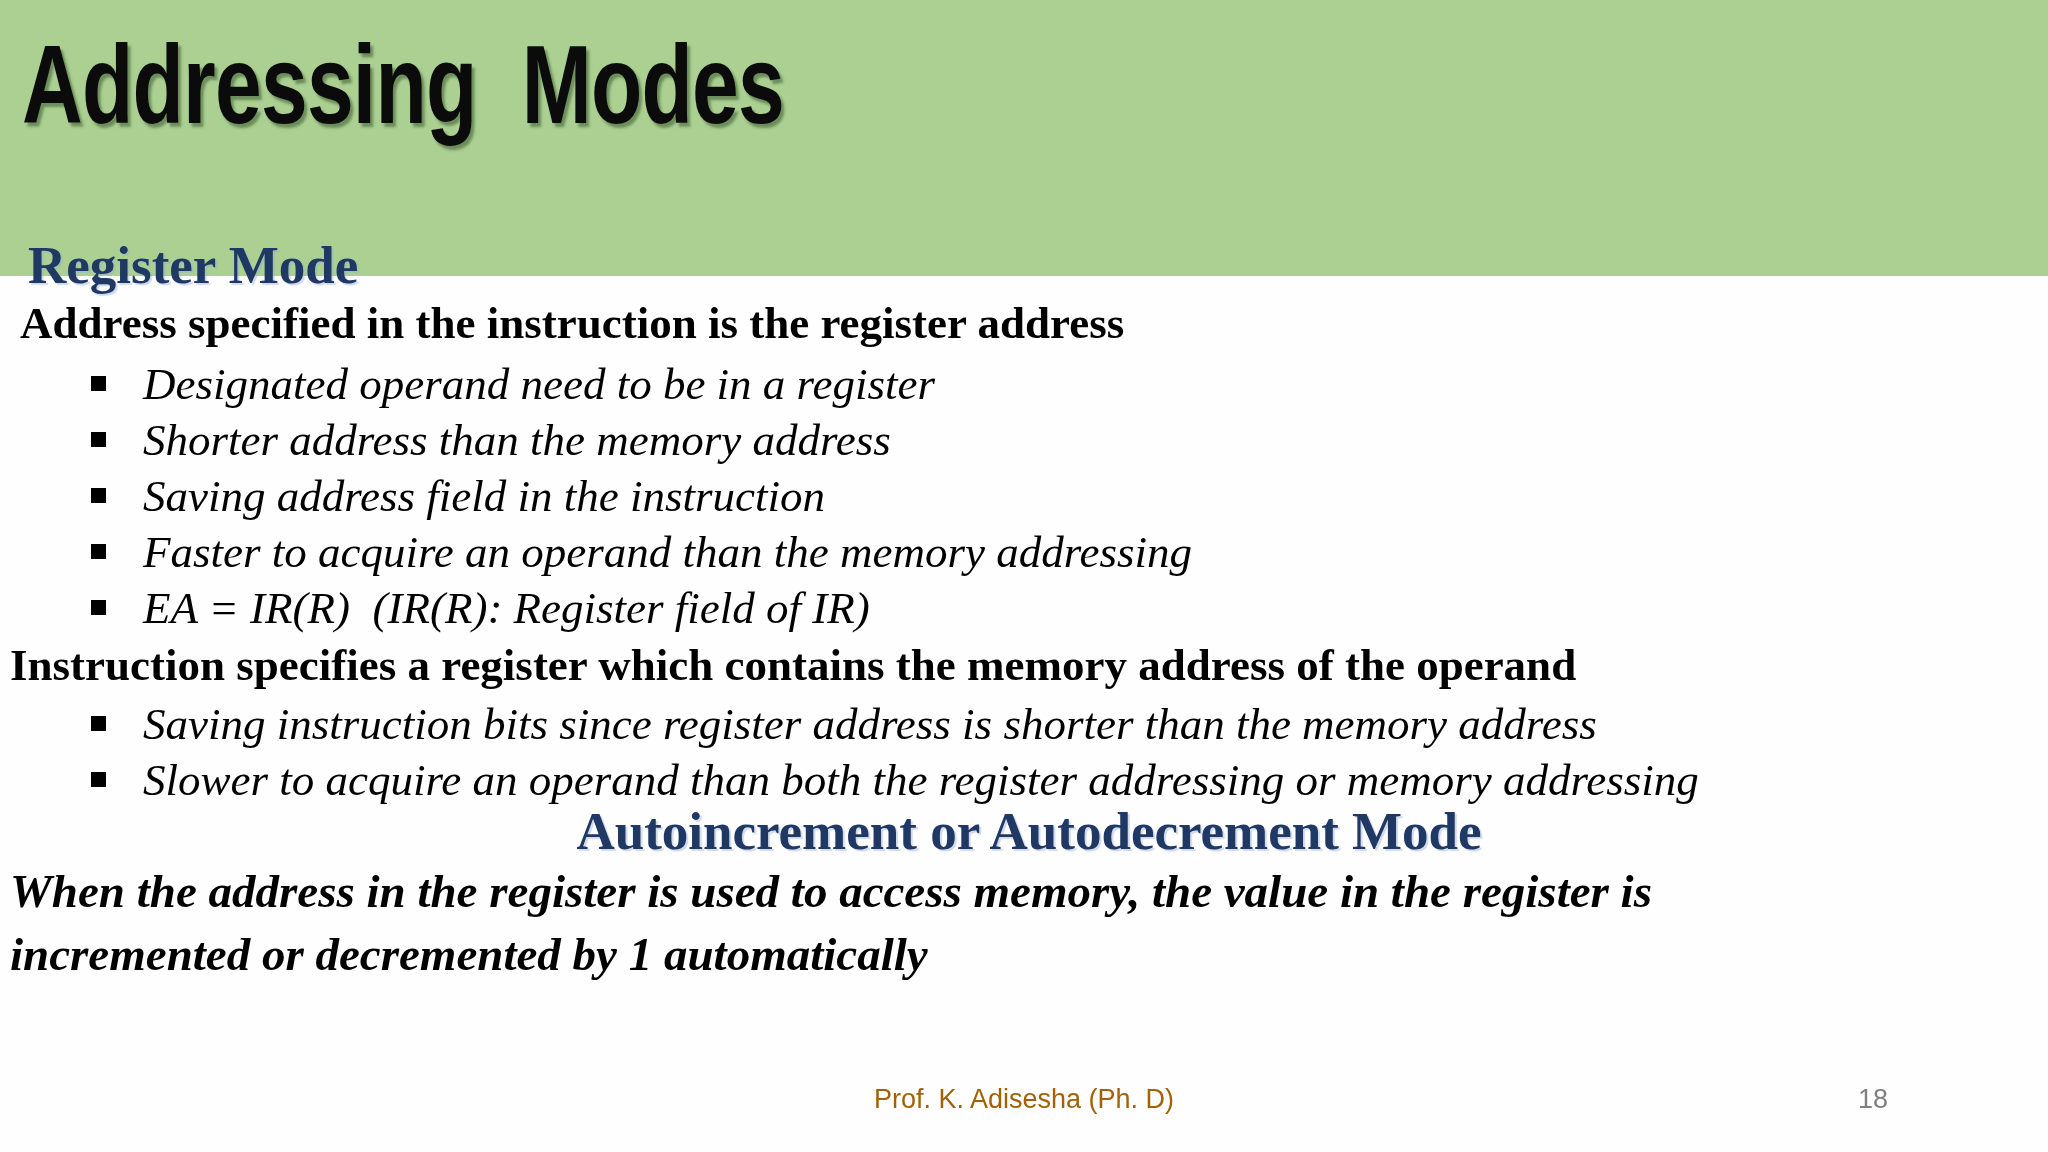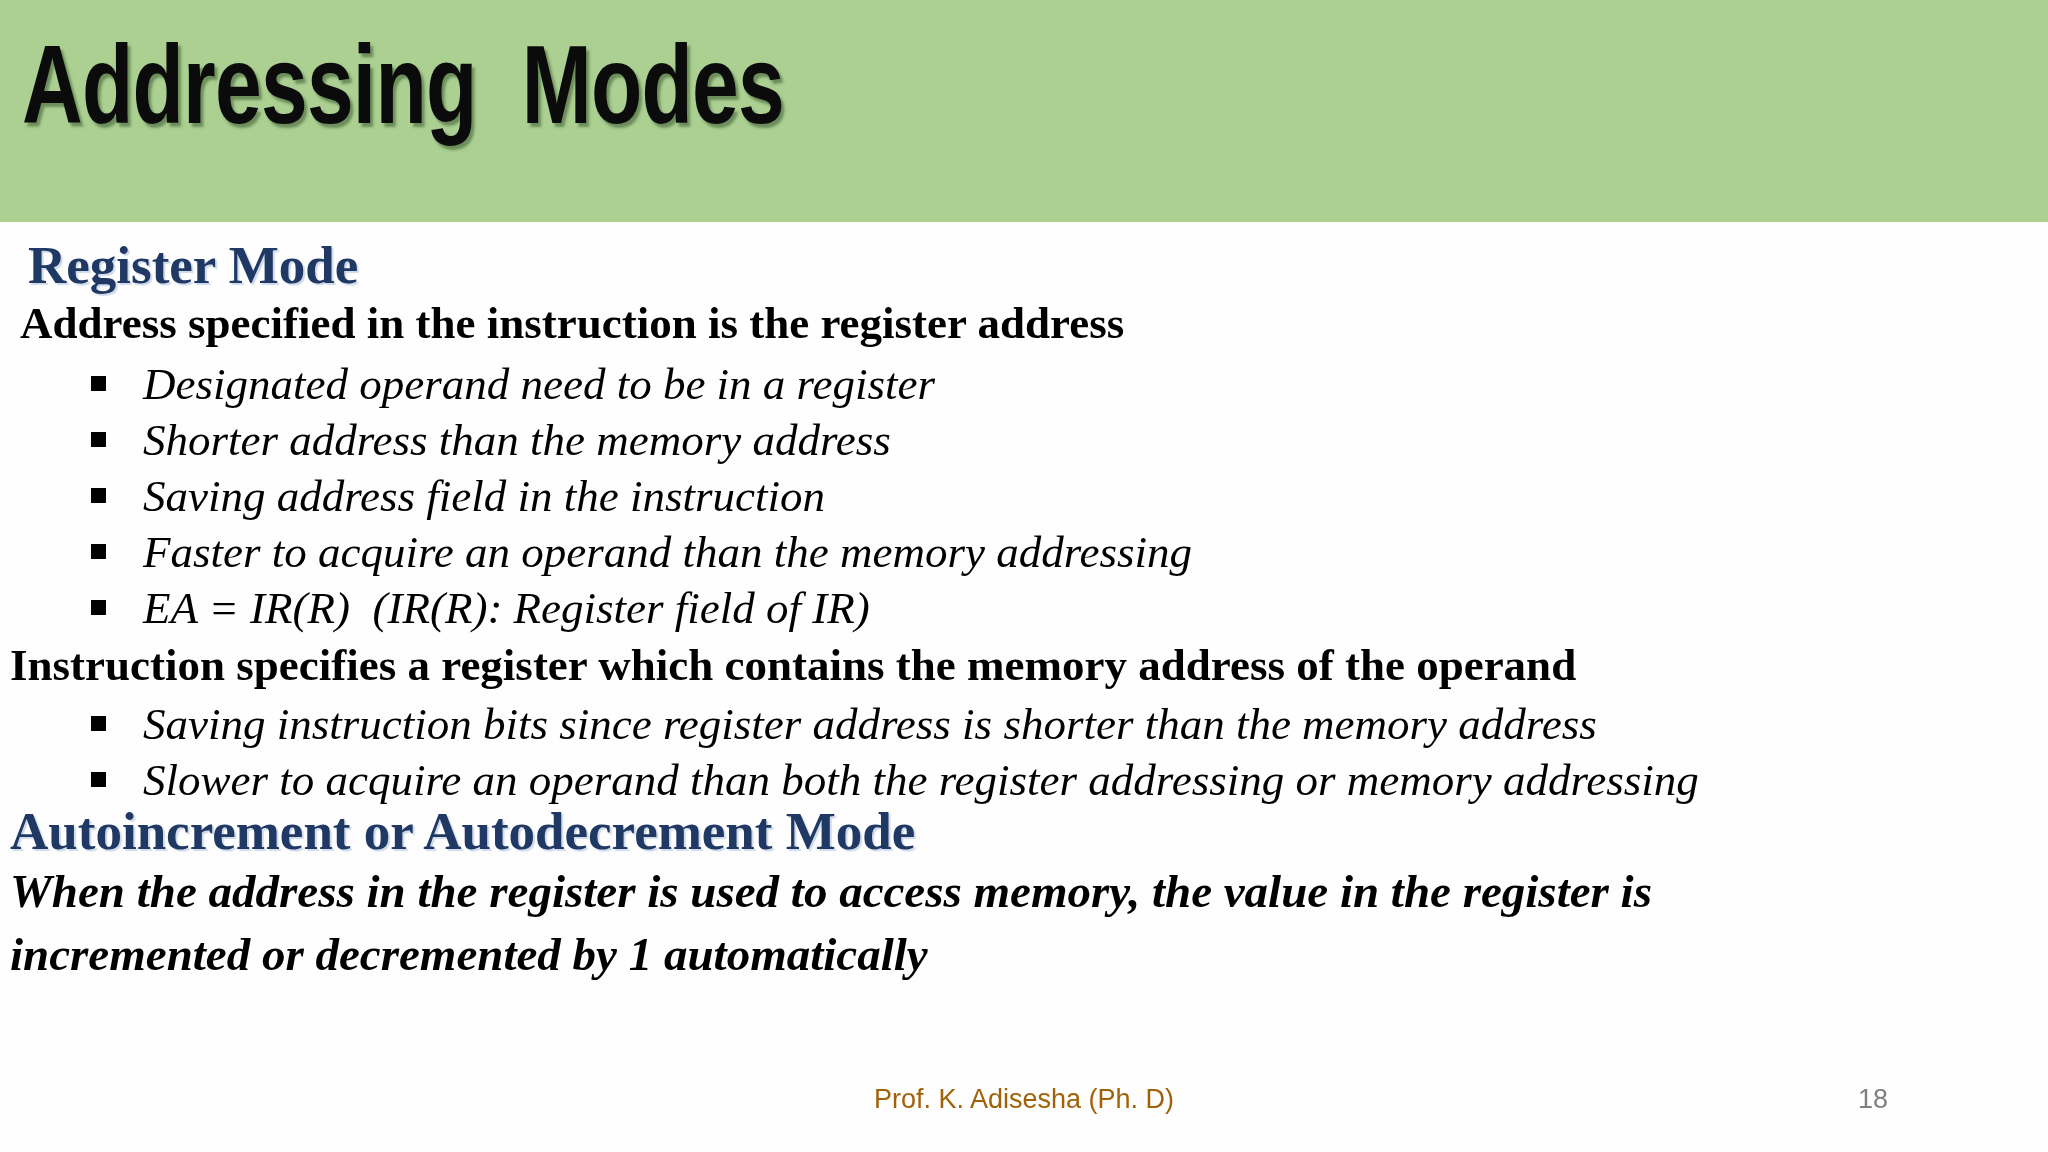--- a/index.html
+++ b/index.html
@@ -11,21 +11,21 @@
   }
   .slide {
     position: relative;
     width: 2048px; height: 1152px;
     background: #fefefe;
     overflow: hidden;
   }
   .title-band {
     position: absolute;
     left: 0; top: 0; right: 0;
-    height: 222px;
+    height: 276px;
     background: #abd092;
   }
   .slide-title {
     margin: 0;
     position: absolute;
     left: 22px; top: 26px;
     font-family: "Liberation Sans", sans-serif;
     font-weight: 600;
     font-size: 112px;
     line-height: 1.05;
@@ -42,21 +42,21 @@
   }
   .mode-heading {
     margin: 0 0 0 10px;
     font-size: 53px;
     font-weight: bold;
     color: #1f3864;
     line-height: 54px;
     text-shadow: 2px 2px 1px rgba(150, 175, 210, 0.45);
   }
   .mode-heading.first { margin-left: 28px; margin-top: 16px; }
-  .mode-heading.third { margin-top: -4px; }
+  .mode-heading.third { margin-top: -4px; text-align: center; }
   .statement {
     margin: 6px 0 0 20px;
     font-size: 45px;
     font-weight: bold;
     color: #000;
     line-height: 50px;
     white-space: pre-wrap;
   }
   .statement.s2 { margin-left: 10px; margin-top: 4px; }
   .statement.bold-italic {

